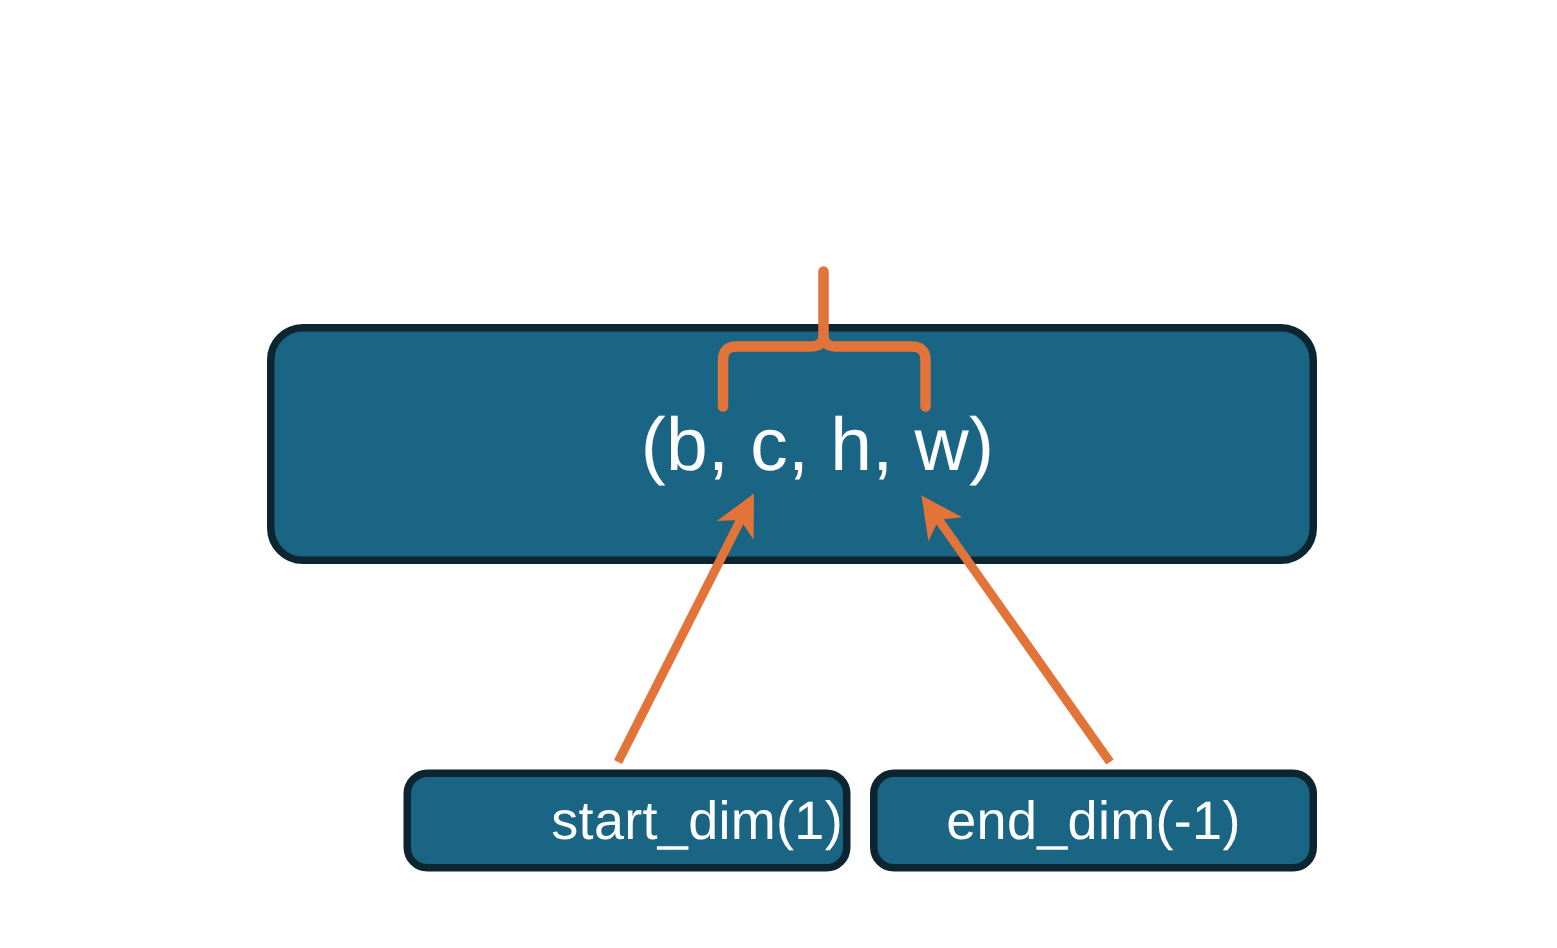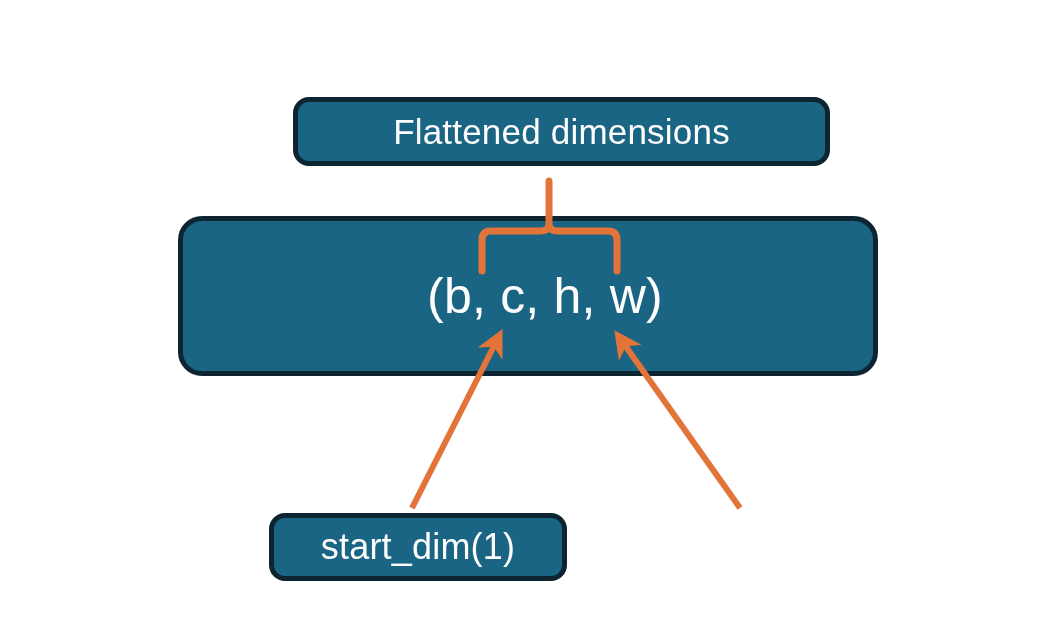--- a/index.html
+++ b/index.html
@@ -51,20 +51,21 @@
     font-size: 50px;
     padding-left: 34px;
   }
   #node-start-dim {
     left: 269px;
     top: 513px;
     width: 298px;
     height: 68px;
     border-radius: 16px;
     font-size: 36px;
+    justify-content: flex-end;
   }
   #node-end-dim {
     left: 580px;
     top: 513px;
     width: 298px;
     height: 68px;
     border-radius: 16px;
     font-size: 36px;
   }
   #overlay {
@@ -76,32 +77,32 @@
   }
   .node-label {
     display: block;
   }
 </style>
 </head>
 <body>
 
 <div id="canvas">
 
-  <div class="node" id="node-flattened">
-    <span class="node-label">Flattened dimensions</span>
-  </div>
 
   <div class="node" id="node-shape">
     <span class="node-label">(b, c, h, w)</span>
   </div>
 
   <div class="node" id="node-start-dim">
     <span class="node-label">start_dim(1)</span>
   </div>
 
+  <div class="node" id="node-end-dim">
+    <span class="node-label">end_dim(-1)</span>
+  </div>
 
   <svg id="overlay" viewBox="0 0 1038 632" xmlns="http://www.w3.org/2000/svg">
     <defs>
       <marker id="arrowhead" markerWidth="5.2" markerHeight="5.2" refX="2.0" refY="2.6" orient="auto" markerUnits="strokeWidth">
         <path d="M 0.2,0.3 L 4.8,2.6 L 0.2,4.9 L 1.5,2.6 Z" fill="#e2743a"></path>
       </marker>
     </defs>
 
     <path d="M 482,271
              L 482,240

